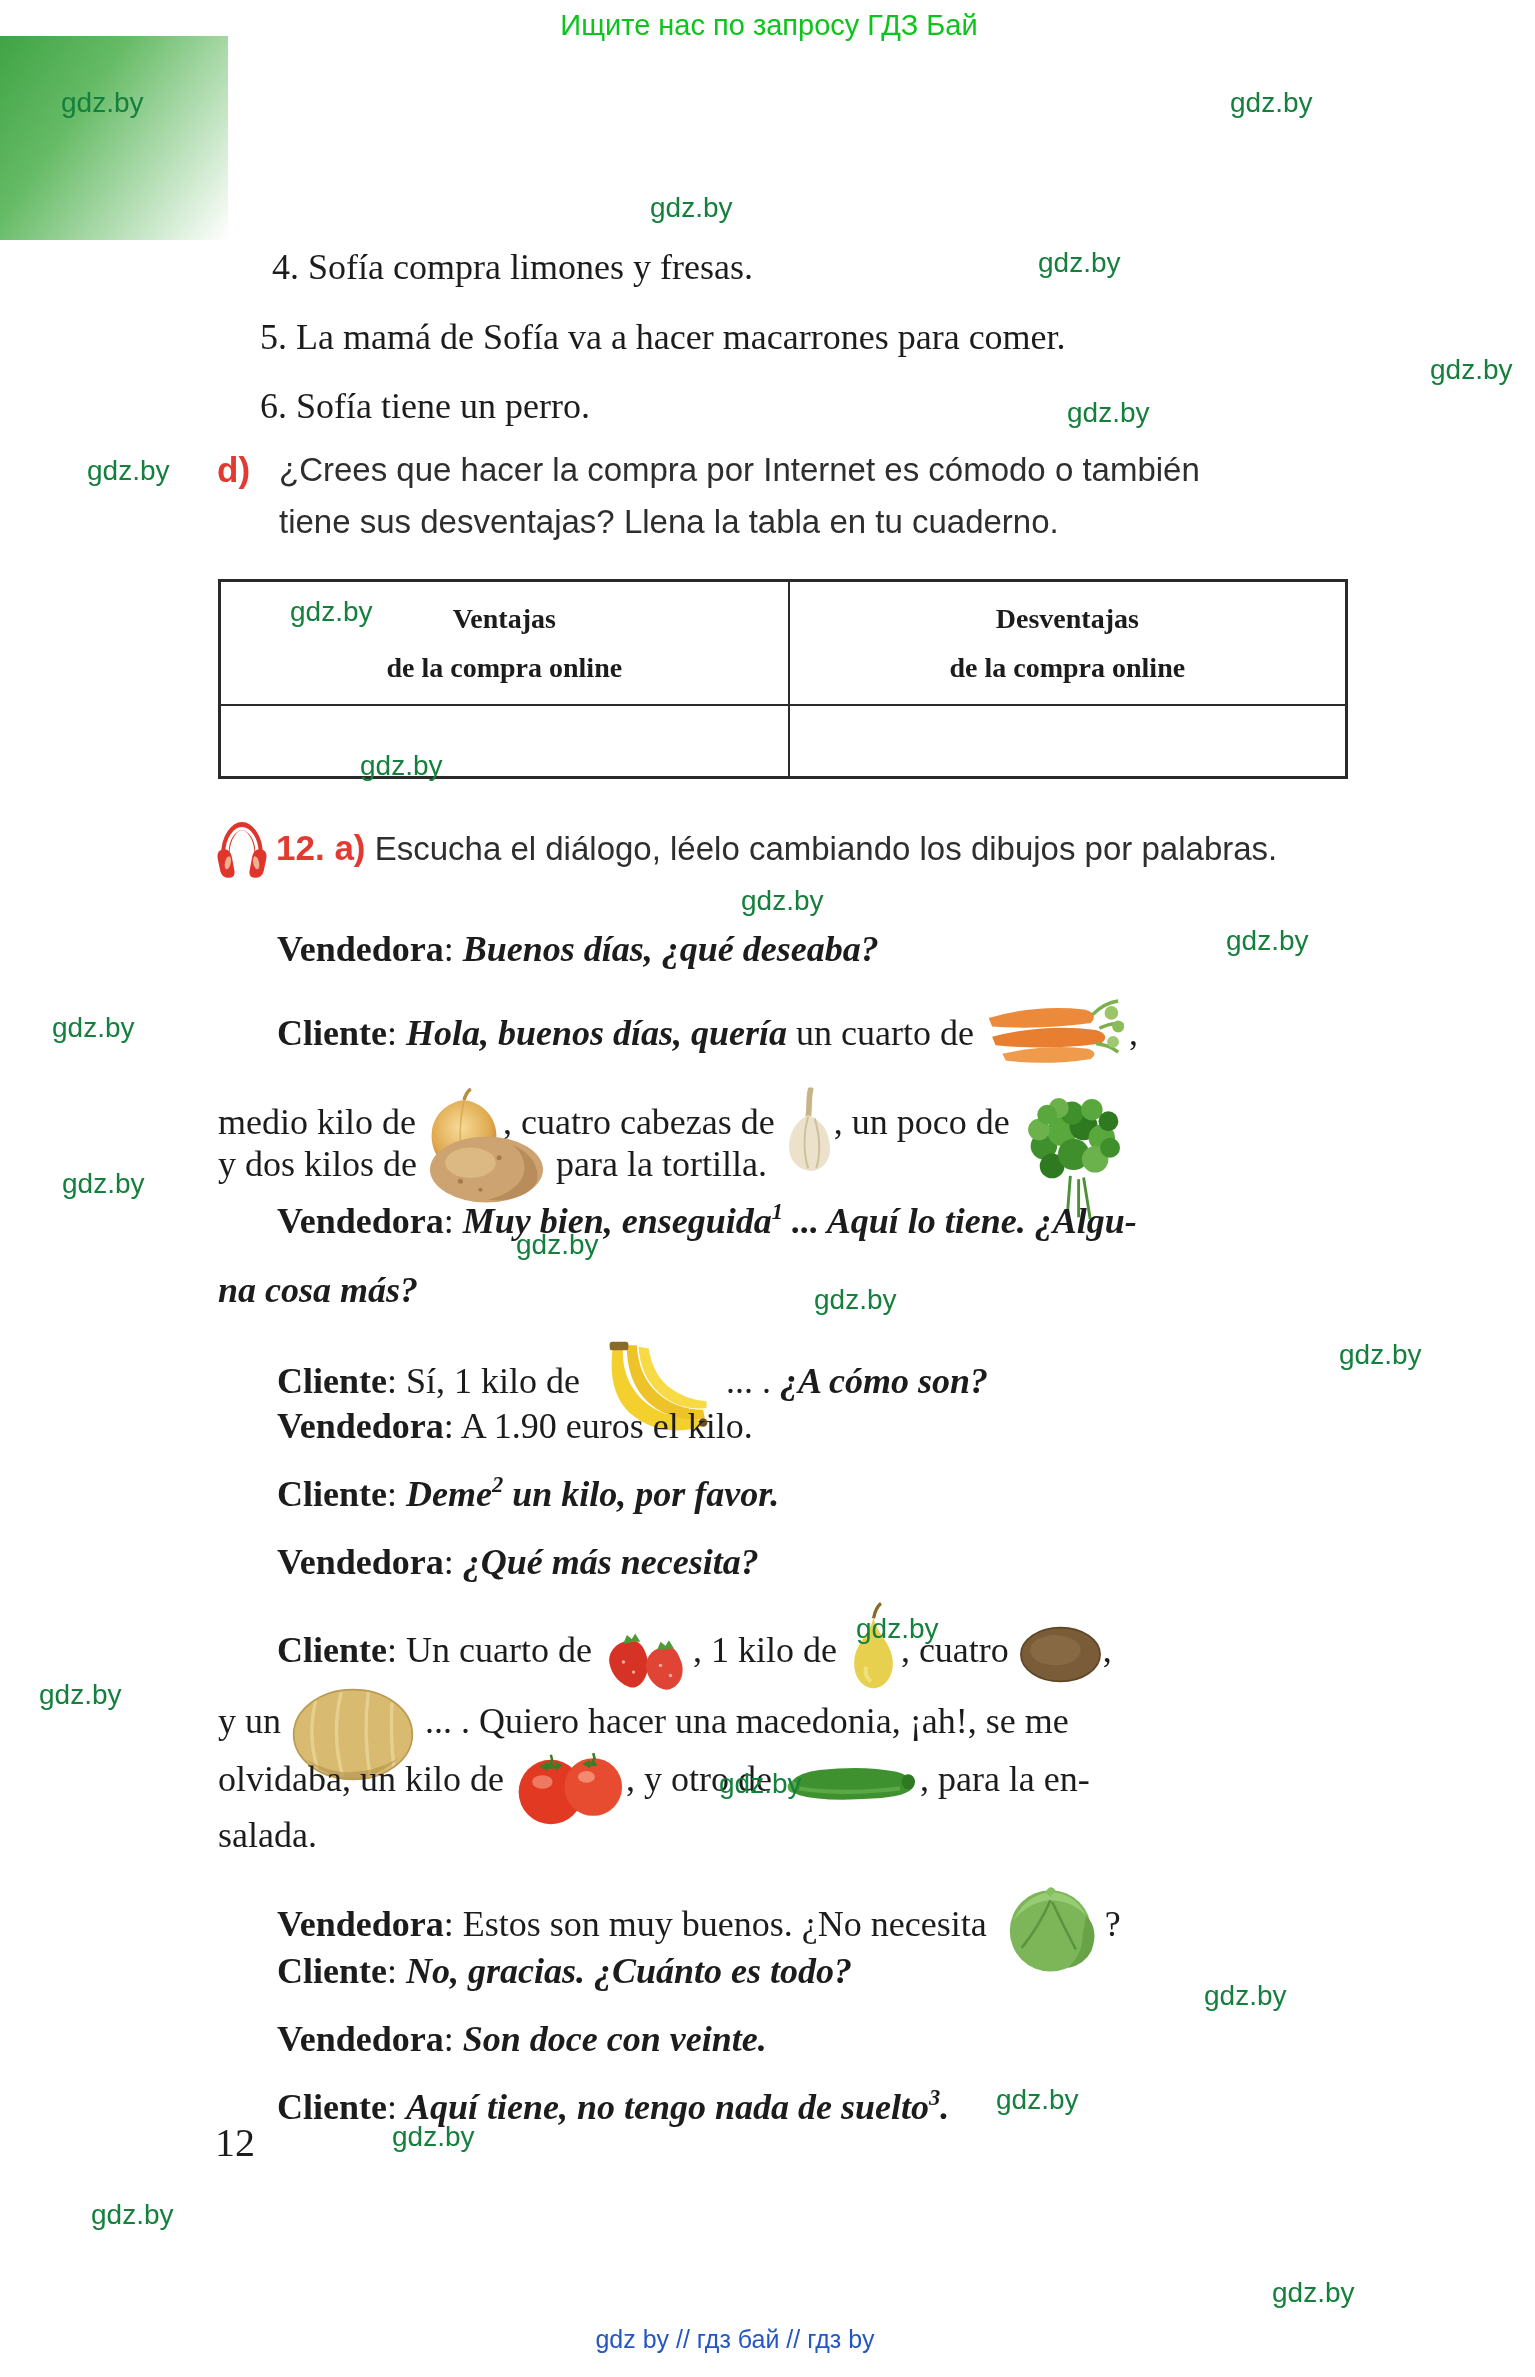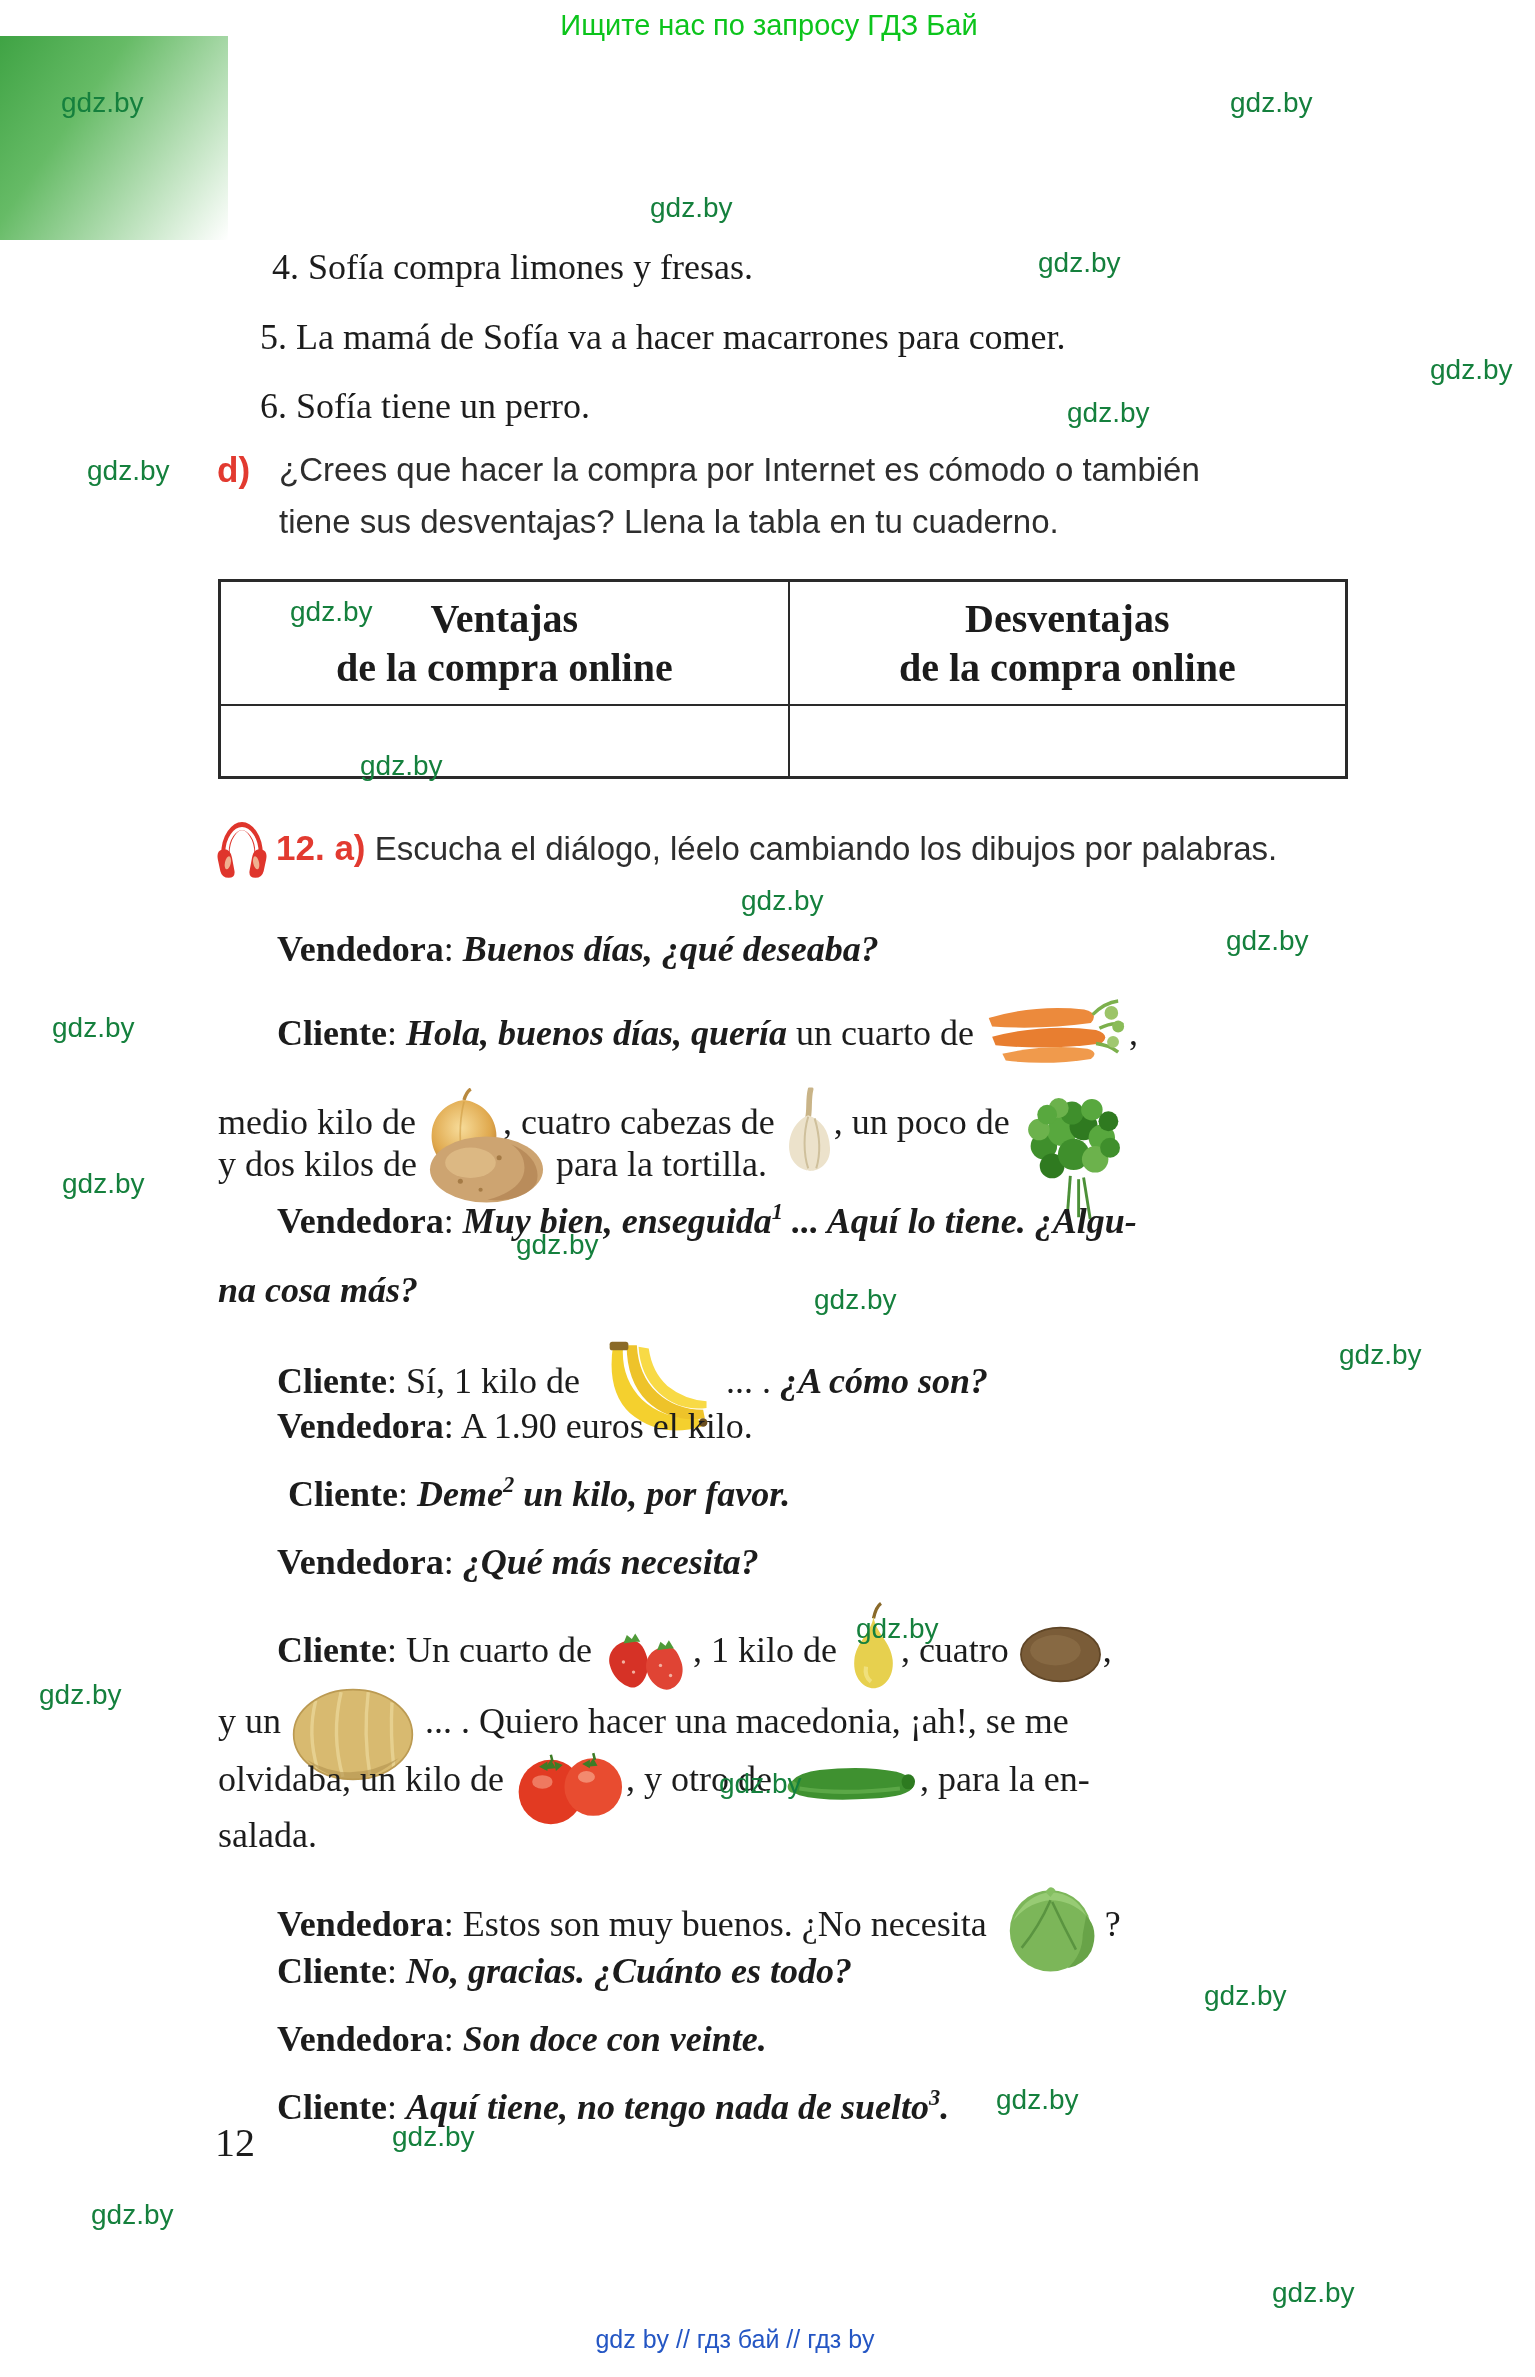--- a/index.html
+++ b/index.html
@@ -14,21 +14,21 @@
   .tline{position:absolute;font-size:36px;line-height:45px;white-space:nowrap;z-index:3;}
   .sans{font-family:"Liberation Sans","DejaVu Sans",sans-serif;color:#2e2e2e;font-size:33px;}
   .sg-sp{font-weight:bold;}
   .sg-bi{font-weight:bold;font-style:italic;}
   .sg-sup{font-weight:bold;font-style:italic;font-size:22.5px;position:relative;top:-14px;}
   .red{color:#e23a30;font-weight:bold;font-family:"Liberation Sans","DejaVu Sans",sans-serif;}
   .produce{display:inline-block;vertical-align:middle;position:relative;}
   .vtable{position:absolute;left:218px;top:579px;width:1130px;border-collapse:collapse;z-index:2;}
   .vtable td{border:2.6px solid #2a2a2a;text-align:center;vertical-align:middle;}
   .vtable{border:3.5px solid #2a2a2a;}
-  .vtable .th{height:120px;font-weight:bold;font-size:40px;line-height:49px;}
+  .vtable .th{height:120px;font-weight:bold;font-size:28px;line-height:49px;}
   .vtable .blank{height:68px;}
   .pagenum{position:absolute;left:215px;top:2119px;font-size:40px;}
   .copyright{position:absolute;left:768px;top:2182px;transform:translateX(-50%);
         font-family:"Liberation Sans","DejaVu Sans",sans-serif;font-size:39px;color:#f191b7;white-space:nowrap;}
   .sitelinks{position:absolute;left:735px;top:2325px;transform:translateX(-50%);
         font-family:"Liberation Sans","DejaVu Sans",sans-serif;font-size:25px;color:#2456c4;white-space:nowrap;}
   .hp{position:absolute;left:217px;top:816px;z-index:3;}
 </style>
 </head>
 <body>
@@ -257,21 +257,21 @@
         </svg></div>
       <div class="tline" style="left: 218px; top: 1132px;"><span class="sg-t">y dos kilos de </span><svg width="121" height="71" class="produce" style="top: 1.7px;" viewBox="0 0 140 82">
           <use href="#potato-icon" xlink:href="#potato-icon"></use>
         </svg><span class="sg-t"> para la tortilla.</span></div>
       <div class="tline" style="left: 277px; top: 1199px;"><span class="sg-sp">Vendedora</span><span class="sg-t">: </span><span class="sg-bi">Muy bien, enseguida</span><span class="sg-sup">1</span><span class="sg-bi"> ... Aquí lo tiene. ¿Algu-</span></div>
       <div class="tline" style="left: 218px; top: 1268px;"><span class="sg-bi">na cosa más?</span></div>
       <div class="tline" style="left: 277px; top: 1336px;"><span class="sg-sp">Cliente</span><span class="sg-t">: Sí, 1 kilo de </span><svg width="128" height="97" class="produce" style="top: 3.5px;" viewBox="0 0 148 112">
           <use href="#bananas-icon" xlink:href="#bananas-icon"></use>
         </svg><span class="sg-t"> ... . </span><span class="sg-bi">¿A cómo son?</span></div>
       <div class="tline" style="left: 277px; top: 1404px;"><span class="sg-sp">Vendedora</span><span class="sg-t">: A 1.90 euros el kilo.</span></div>
-      <div class="tline" style="left: 288px; top: 1472px;"><span class="sg-sp">Cliente</span><span class="sg-t">: </span><span class="sg-bi">Deme</span><span class="sg-sup">2</span><span class="sg-bi"> un kilo, por favor.</span></div>
+      <div class="tline" style="left: 277px; top: 1472px;"><span class="sg-sp">Cliente</span><span class="sg-t">: </span><span class="sg-bi">Deme</span><span class="sg-sup">2</span><span class="sg-bi"> un kilo, por favor.</span></div>
       <div class="tline" style="left: 277px; top: 1540px;"><span class="sg-sp">Vendedora</span><span class="sg-t">: </span><span class="sg-bi">¿Qué más necesita?</span></div>
       <div class="tline" style="left: 277px; top: 1608px;"><span class="sg-sp">Cliente</span><span class="sg-t">: Un cuarto de </span><svg width="92" height="69" class="produce" style="top: 5.2px;" viewBox="0 0 106 80">
           <use href="#strawberries-icon" xlink:href="#strawberries-icon"></use>
         </svg><span class="sg-t">, 1 kilo de </span><svg width="55" height="92" class="produce" style="top: -8.7px;" viewBox="0 0 64 106">
           <use href="#pear-icon" xlink:href="#pear-icon"></use>
         </svg><span class="sg-t">, cuatro </span><svg width="85" height="59" class="produce" style="top: 0px;" viewBox="0 0 98 68">
           <use href="#kiwi-icon" xlink:href="#kiwi-icon"></use>
         </svg><span class="sg-t">,</span></div>
       <div class="tline" style="left: 218px; top: 1677px;"><span class="sg-t">y un </span><svg width="126" height="95" class="produce" style="top: 10.4px;" viewBox="0 0 146 110">
           <use href="#melon-icon" xlink:href="#melon-icon"></use>

